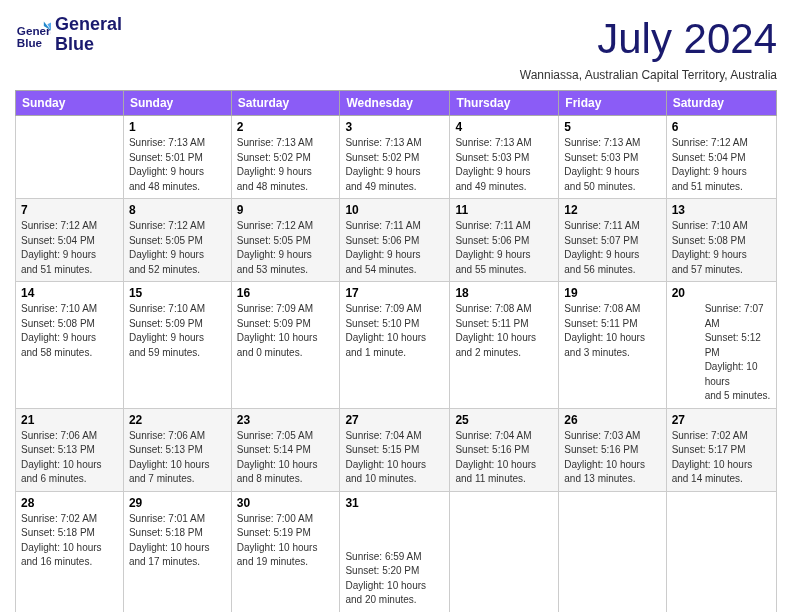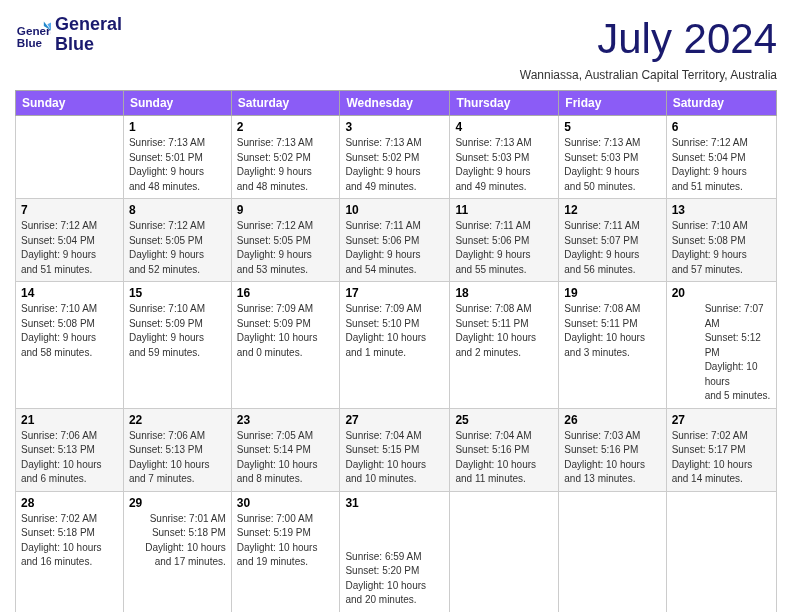--- a/index.html
+++ b/index.html
@@ -320,21 +320,21 @@
       <tr>
         <td>
           <span class="day-number">28</span>
           <div class="day-info" style="white-space: pre-line;">Sunrise: 7:02 AM
 Sunset: 5:18 PM
 Daylight: 10 hours
 and 16 minutes.</div>
         </td>
         <td>
           <span class="day-number">29</span>
-          <div class="day-info" style="white-space: pre-line; text-align: right;">Sunrise: 7:01 AM
+          <div class="day-info" style="white-space: pre-line;">Sunrise: 7:01 AM
 Sunset: 5:18 PM
 Daylight: 10 hours
 and 17 minutes.</div>
         </td>
         <td>
           <span class="day-number">30</span>
           <div class="day-info" style="white-space: pre-line;">Sunrise: 7:00 AM
 Sunset: 5:19 PM
 Daylight: 10 hours
 and 19 minutes.</div>

